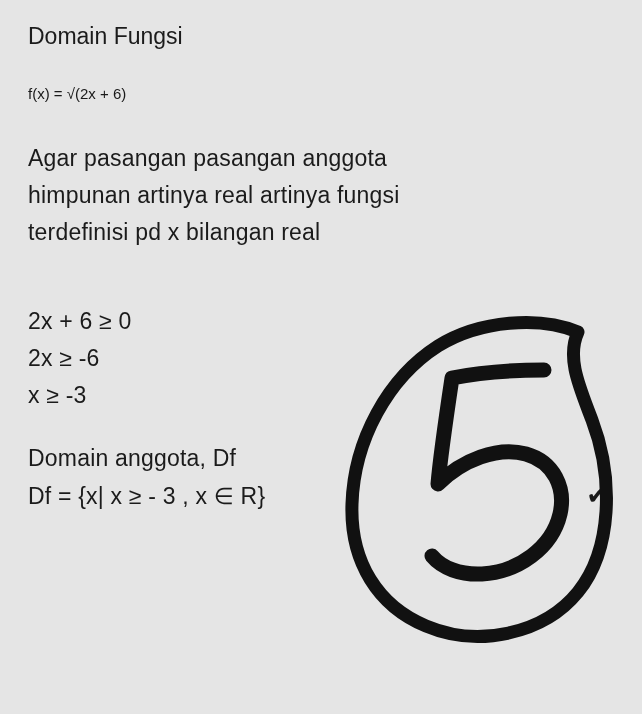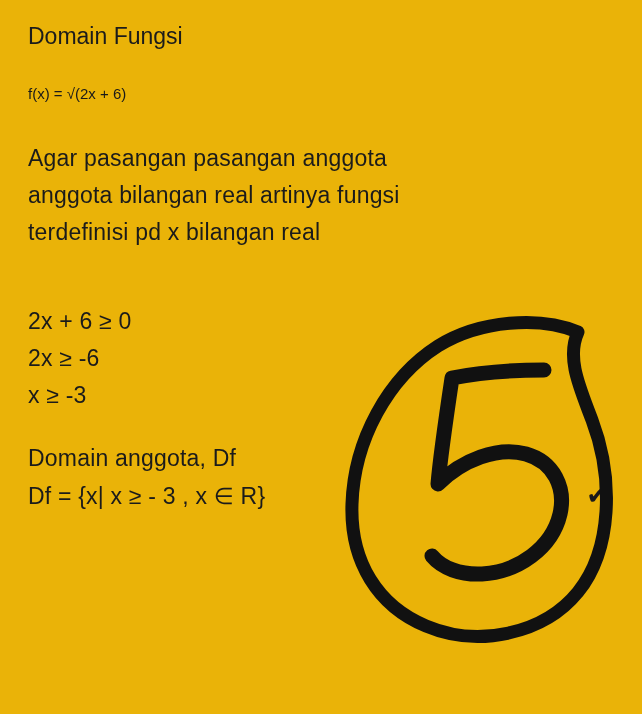--- a/index.html
+++ b/index.html
@@ -11,21 +11,21 @@
     width: 642px;
     height: 714px;
     overflow: hidden;
     font-family: "Liberation Sans", sans-serif;
     color: #1a1a1a;
   }
   .page {
     position: relative;
     width: 642px;
     height: 714px;
-    background: #eab308;
+    background: #e5e5e5;
     box-sizing: border-box;
   }
   .content {
     position: absolute;
     left: 28px;
     top: 20px;
     width: 580px;
   }
   .line {
     font-size: 23px;
@@ -80,21 +80,21 @@
 
     <div class="title blk">Domain Fungsi</div>
 
     <div class="gap-md"></div>
 
     <div class="formula blk">f(x) = √(2x + 6)</div>
 
     <div class="gap-lg"></div>
 
     <div class="line">Agar pasangan pasangan anggota</div>
-    <div class="line">anggota bilangan real artinya fungsi</div>
+    <div class="line">himpunan artinya real artinya fungsi</div>
     <div class="line">terdefinisi pd x bilangan real</div>
 
     <div class="gap-md"></div>
 
 
     <div class="gap-md"></div>
 
     <div class="line">2x + 6 ≥ 0</div>
     <div class="line">2x ≥ -6</div>
     <div class="line">x ≥ -3</div>

